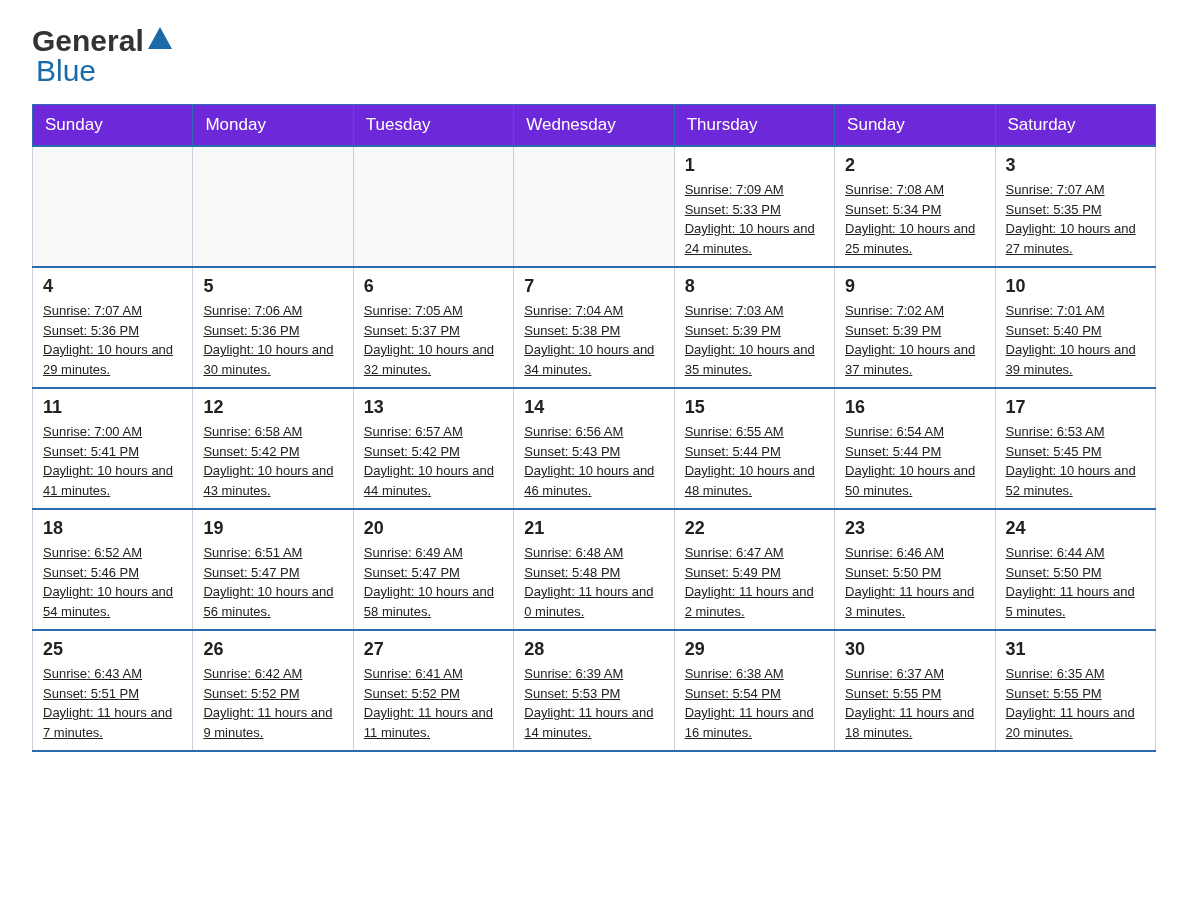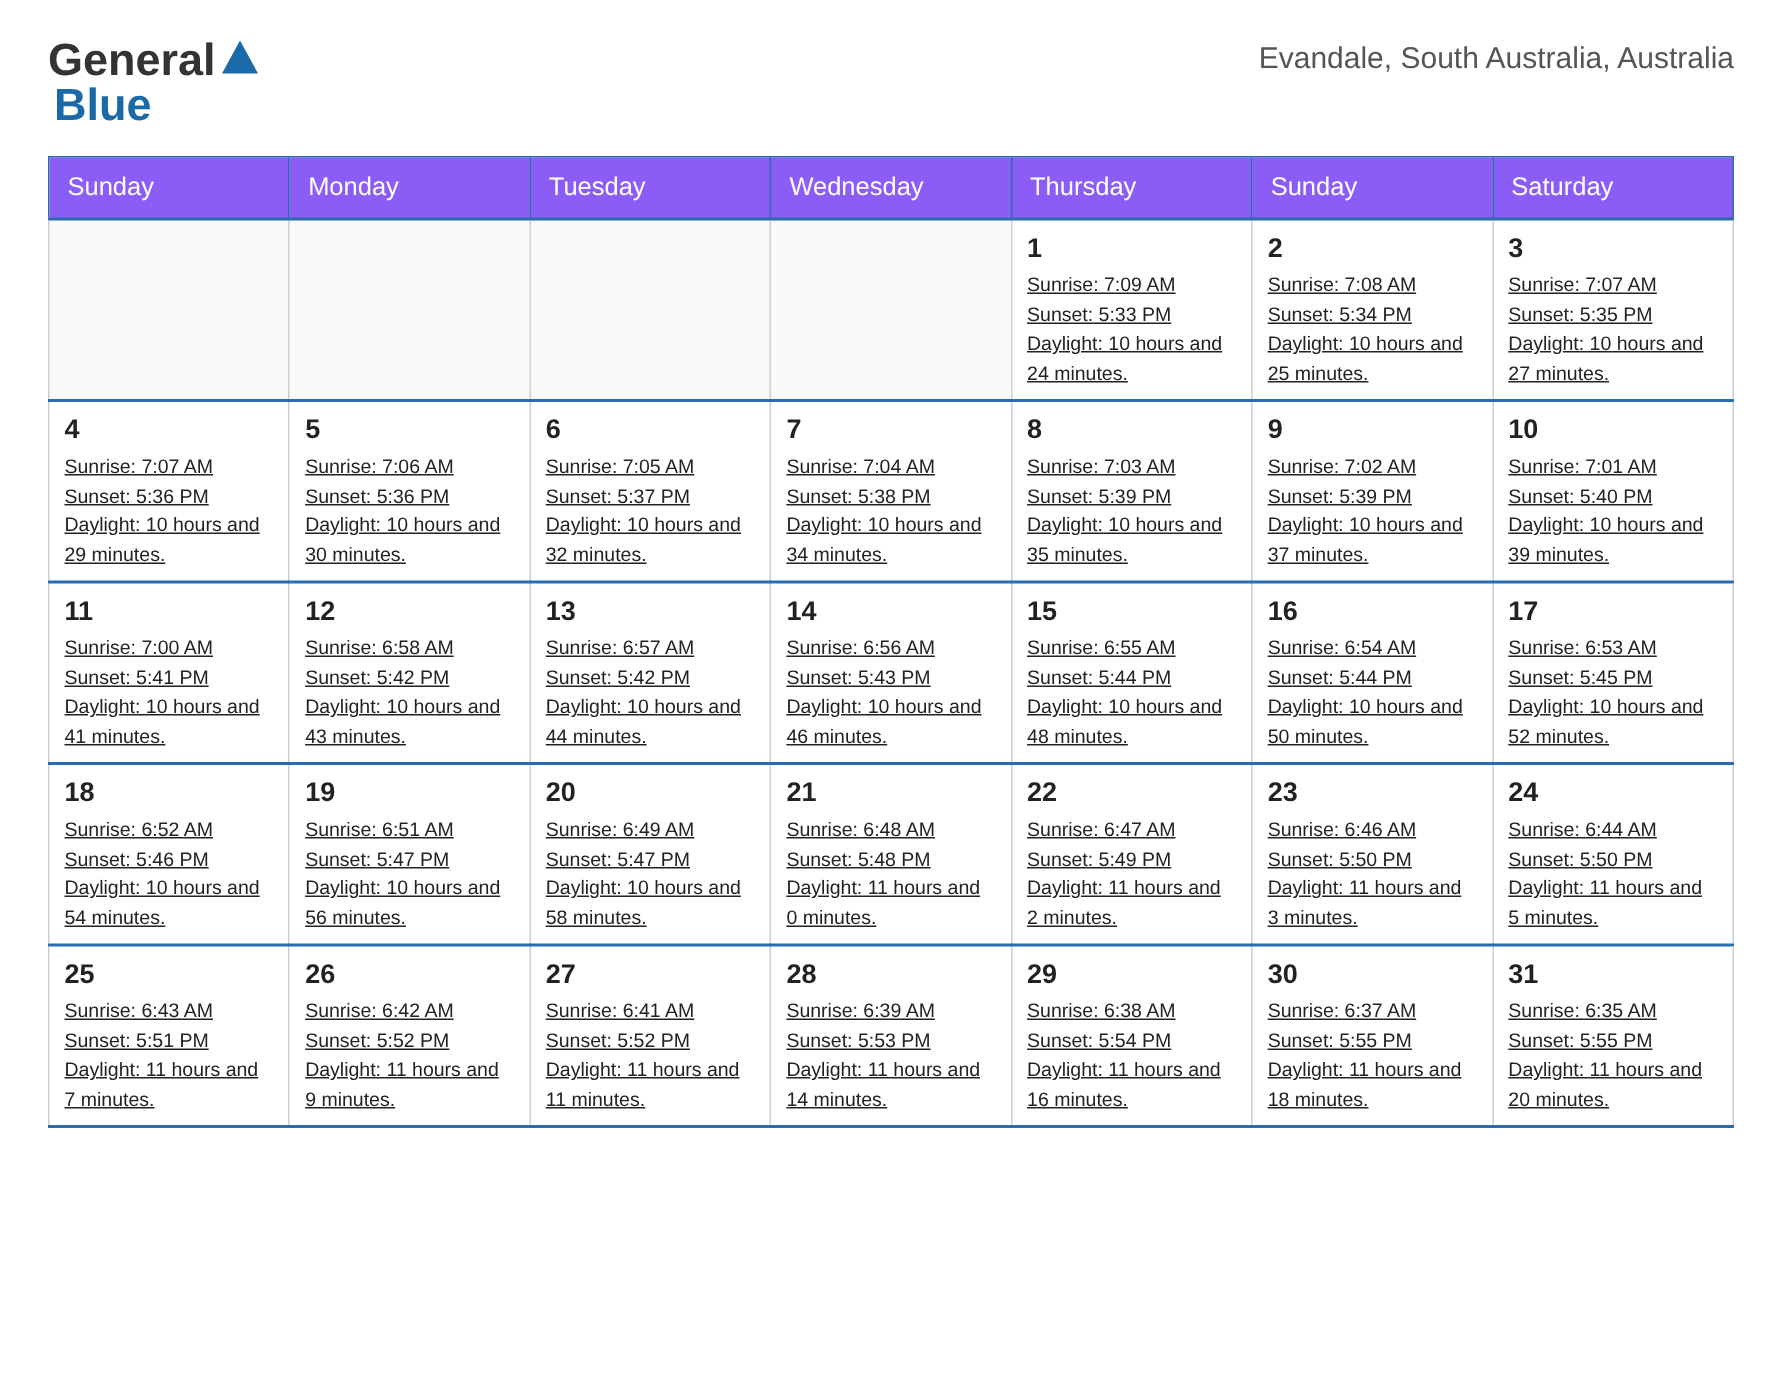--- a/index.html
+++ b/index.html
@@ -34,21 +34,21 @@
       font-size: 20px;
       color: #555;
       margin-top: 4px;
     }
     .calendar {
       width: 100%;
       border-collapse: collapse;
       border: 1px solid #b0b8c8;
     }
     .calendar th {
-      background-color: #8b5cf6;
+      background-color: #6d28d9;
       color: #fff;
       font-size: 17px;
       font-weight: normal;
       padding: 10px 12px;
       text-align: left;
       border: 1px solid #2b6cb0;
     }
     .calendar td {
       vertical-align: top;
       padding: 8px 10px;
@@ -85,25 +85,24 @@
   <div class="logo">
     <div style="display:flex; align-items:center;">
       <span style="font-size:30px; font-weight:bold; color:#333;text-align:right;">General</span>
       <span style="display:inline-block; position:relative; margin-left:2px;">
         <svg width="28" height="28" viewBox="0 0 28 28">
           <polygon points="14,2 26,24 2,24" fill="#1a6aa8"></polygon>
         </svg>
       </span>
     </div>
     <div style="margin-top:-4px;">
-      <span style="font-size:30px; font-weight:bold; color:#1a6aa8; margin-left:4px;">Blue</span>
+      <span style="font-size:30px; font-weight:normal; color:#1a6aa8; margin-left:4px;">Blue</span>
     </div>
   </div>
   <div class="title-block">
-    <div class="location">Evandale, South Australia, Australia</div>
   </div>
 </div>
 
 <table class="calendar">
   <thead>
     <tr>
     <th>Sunday</th>
         <th>Monday</th>
         <th>Tuesday</th>
         <th>Wednesday</th>

